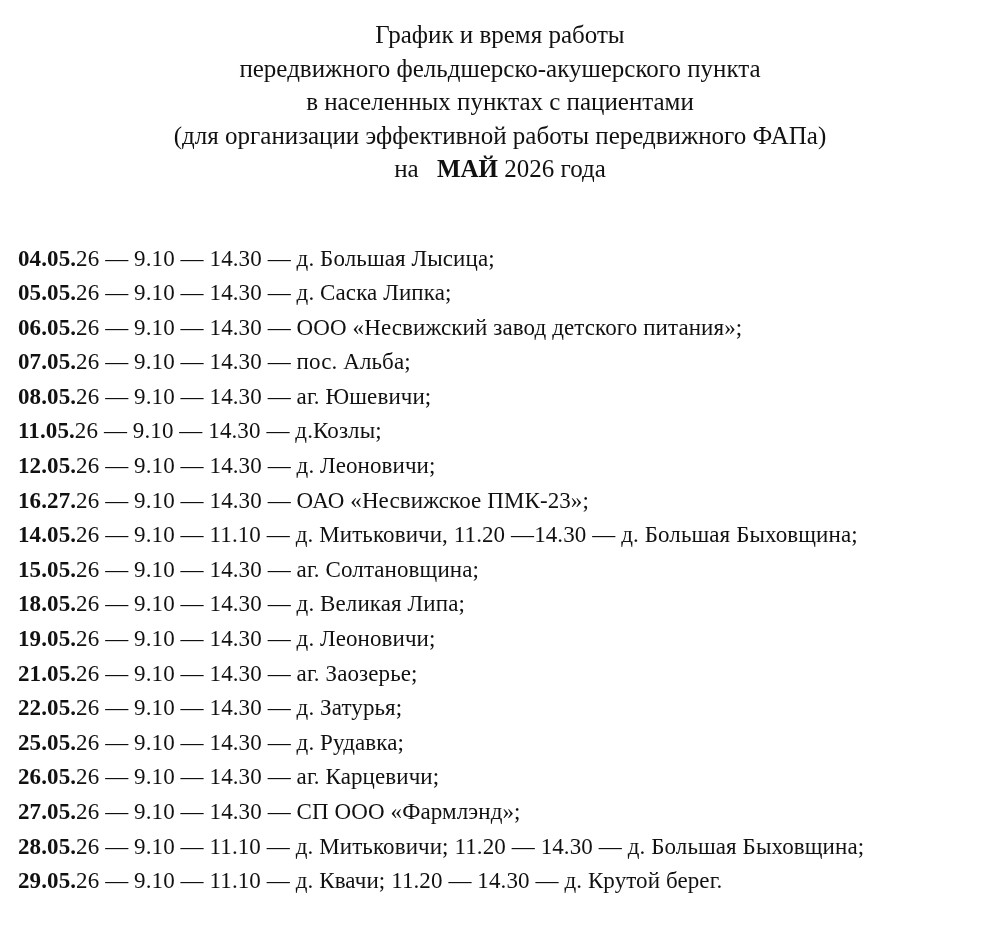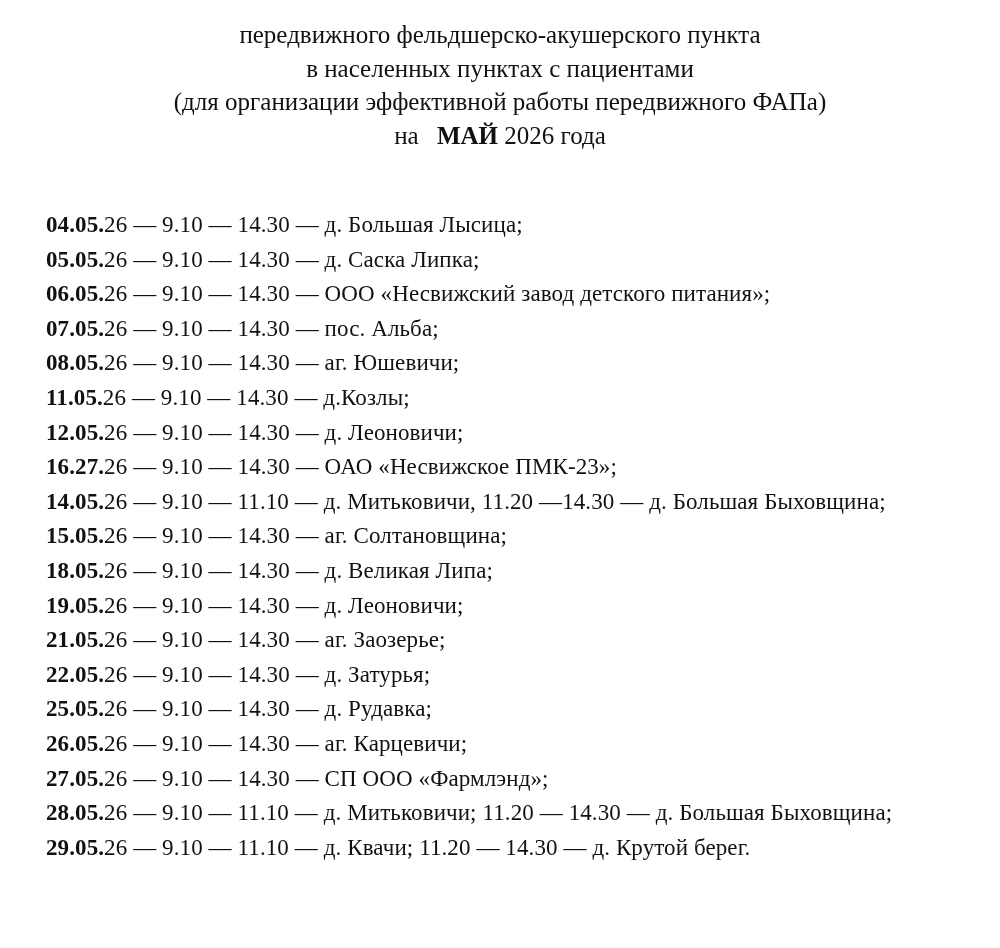--- a/index.html
+++ b/index.html
@@ -36,21 +36,20 @@
   }
   .title-line .bold {
     font-weight: bold;
     margin-left: 12px;
   }
 
   
   .schedule {
     margin-top: 56px;
     padding-left: 18px;
-    margin-left: 28px;
   }
   .entry {
     font-size: 23px;
     line-height: 34.6px;
     white-space: nowrap;
     letter-spacing: 0.1px;
   }
   .entry .date {
     font-weight: bold;
   }
@@ -58,20 +57,21 @@
   .entry .rest {
     font-weight: normal;
   }
 </style>
 </head>
 <body>
 
 <div class="page">
 
   <div class="title-block">
+    <div class="title-line">График и время работы</div>
     <div class="title-line">передвижного фельдшерско-акушерского пункта</div>
     <div class="title-line">в населенных пунктах с пациентами</div>
     <div class="title-line">(для организации эффективной работы передвижного ФАПа)</div>
     <div class="title-line"><span>на </span><span class="bold">МАЙ</span><span> 2026 года</span></div>
   </div>
 
   <div class="schedule">
       <div class="entry"><span class="date">04.05.</span><span class="yr">26</span><span class="rest"> — 9.10 — 14.30 — д. Большая Лысица;</span></div>
       <div class="entry"><span class="date">05.05.</span><span class="yr">26</span><span class="rest"> — 9.10 — 14.30 — д. Саска Липка;</span></div>
       <div class="entry"><span class="date">06.05.</span><span class="yr">26</span><span class="rest"> — 9.10 — 14.30 — ООО «Несвижский завод детского питания»;</span></div>

